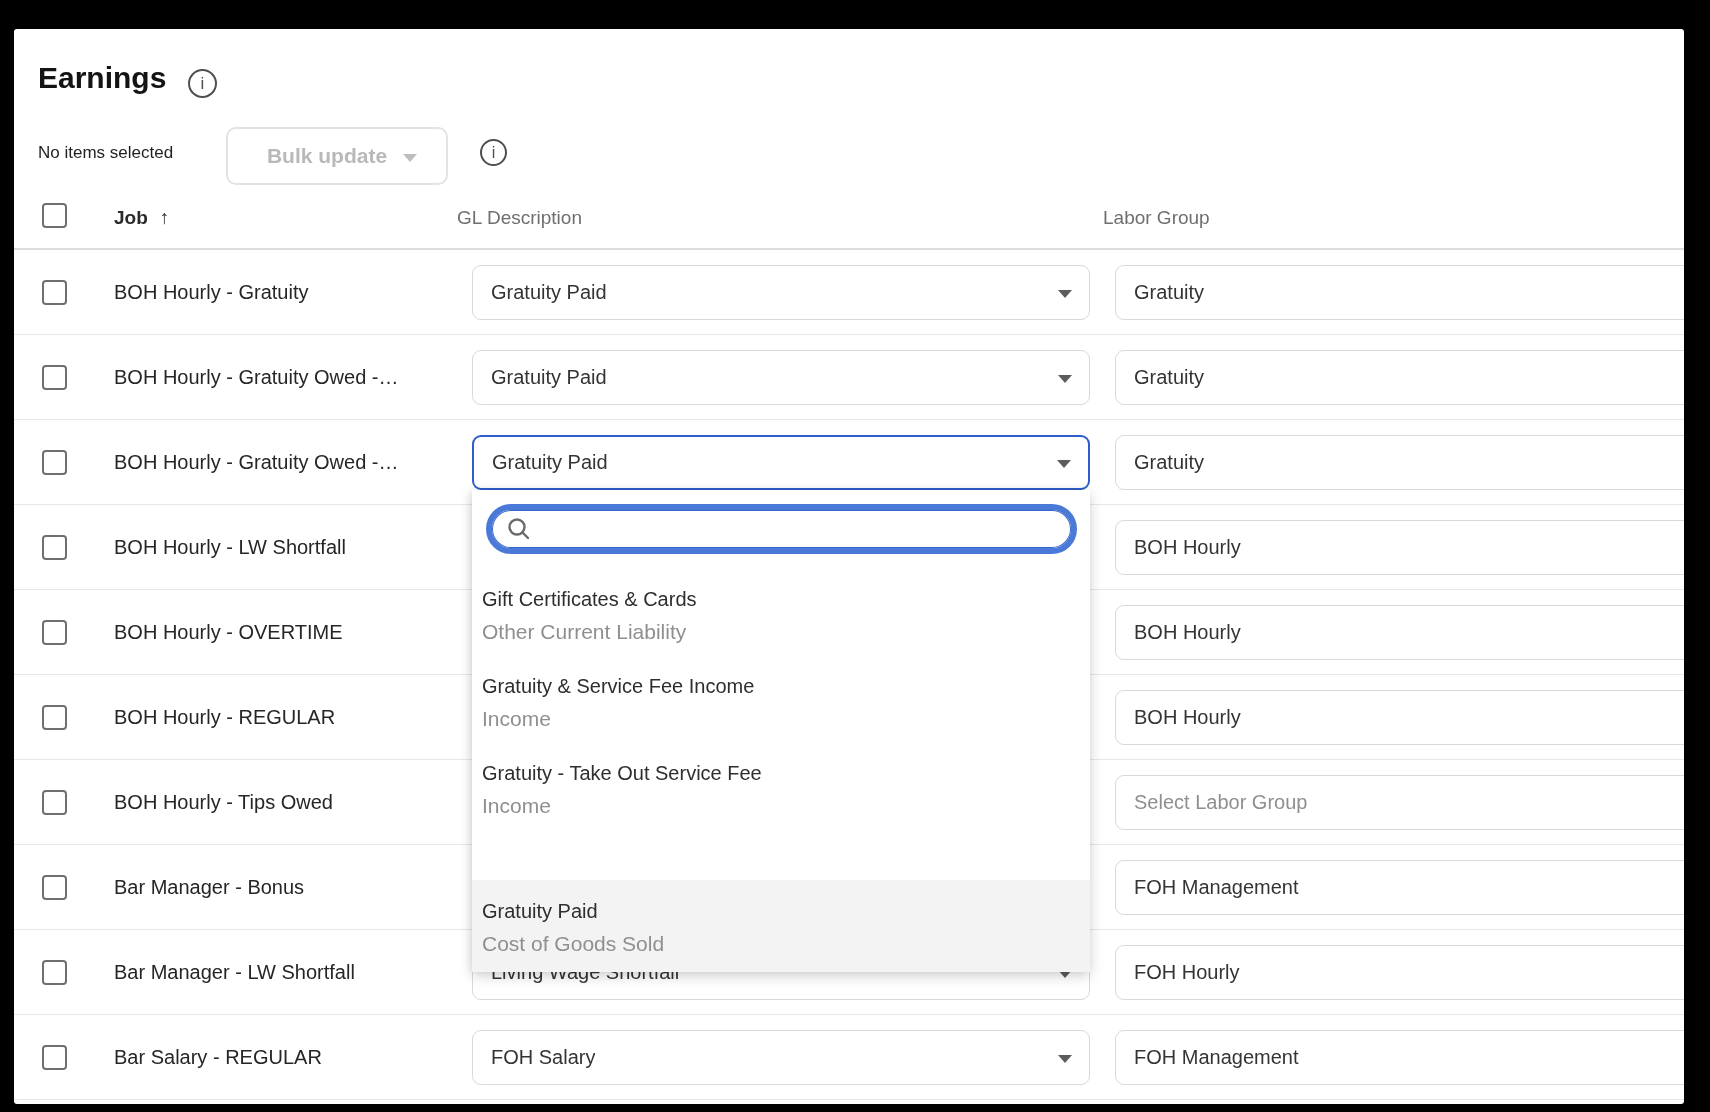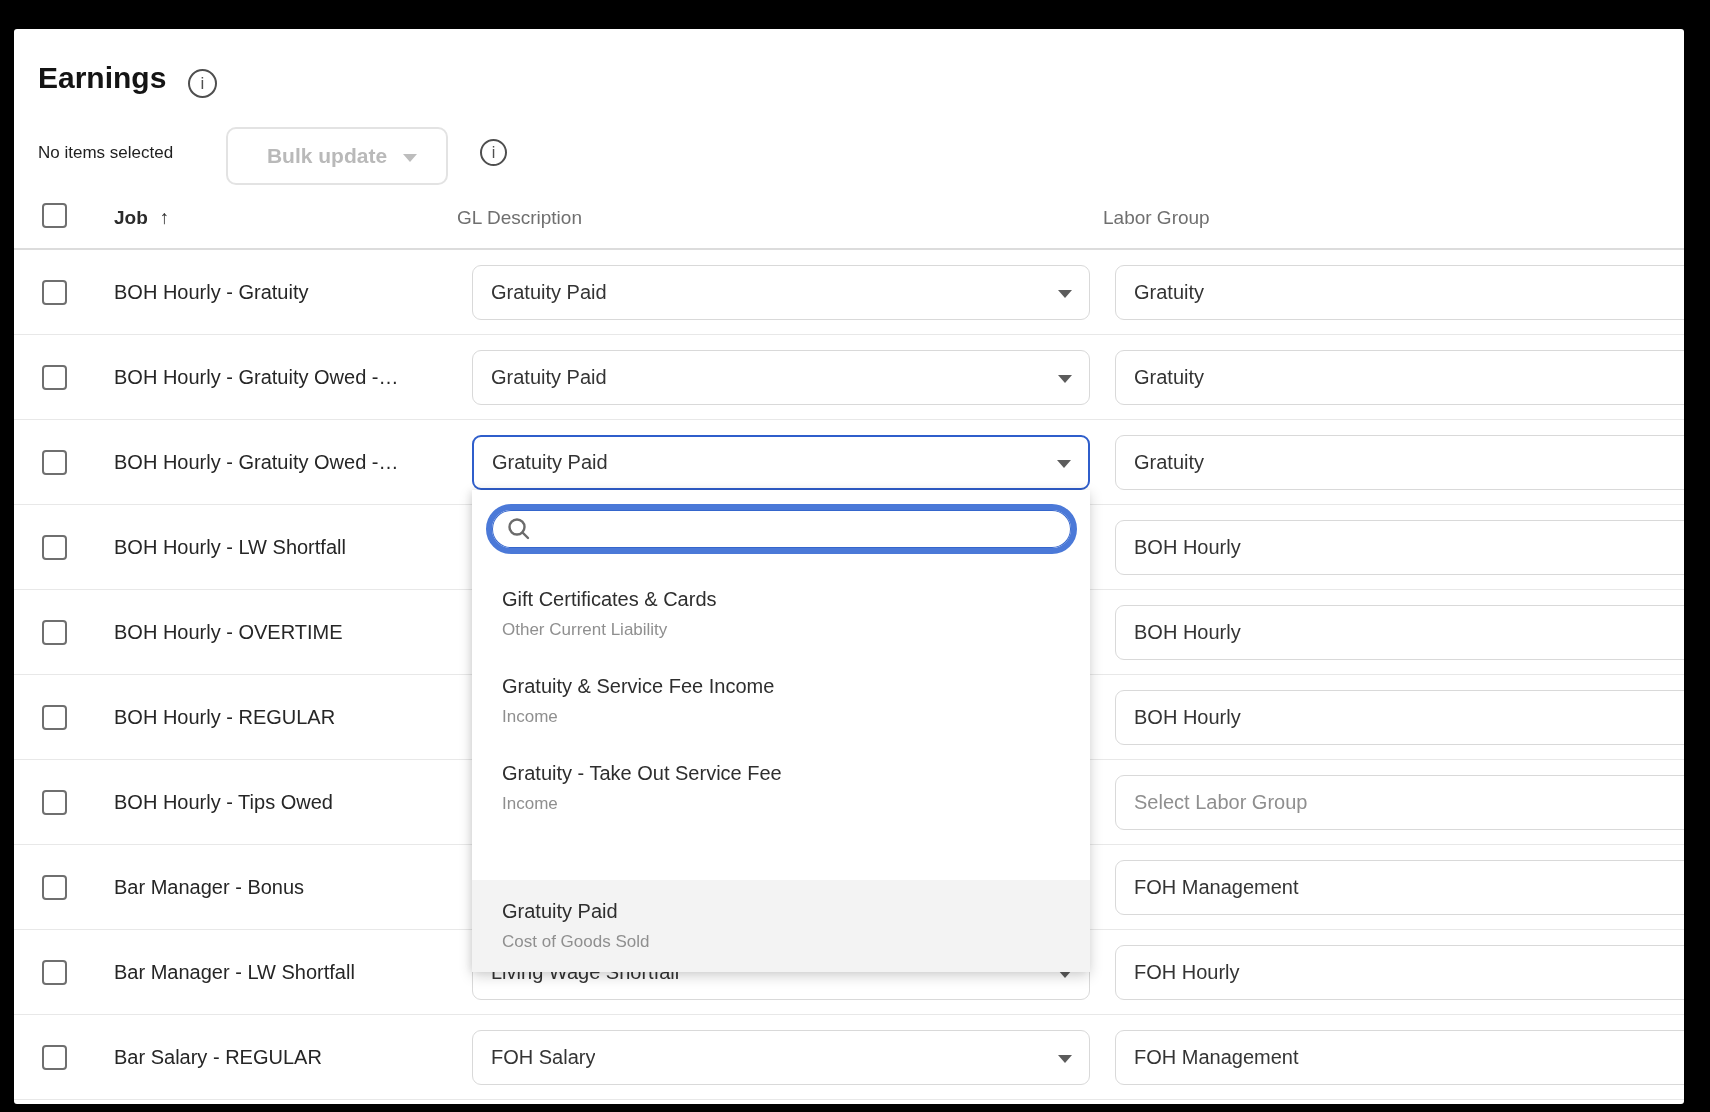--- a/index.html
+++ b/index.html
@@ -46,23 +46,23 @@
   .select.placeholder .sel-text{color:#8f8f8f;}
   .sel-text{white-space:nowrap;overflow:hidden;}
 
   
   .panel{position:absolute;left:458px;top:461px;width:618px;height:482px;background:#fff;z-index:10;
     box-shadow:0 4px 14px rgba(0,0,0,0.18), -2px 0 6px rgba(0,0,0,0.06);display:flex;flex-direction:column;border-radius:0 0 4px 4px;}
   .search-wrap{padding:14px 13px 14px 14px;}
   .search-pill{height:50px;border:6px solid var(--ring-blue,#4b79d8);box-shadow:inset 0 0 0 1px #3566cc;
     border-radius:26px;display:flex;align-items:center;padding:0 14px;background:#fff;}
   .search-pill input{border:none;outline:none;flex:1;font-size:20px;color:#333;margin-left:10px;background:transparent;}
-  .option{height:87px;padding:20px 30px 0;cursor:pointer;}
+  .option{height:87px;padding:20px 10px 0;cursor:pointer;}
   .option .opt-name{font-size:20px;color:#2e2e2e;margin-bottom:9px;white-space:nowrap;}
-  .option .opt-type{font-size:17px;color:#8f8f8f;white-space:nowrap;}
+  .option .opt-type{font-size:21px;color:#8f8f8f;white-space:nowrap;}
   .option.highlighted{margin-top:auto;height:92px;background:#f3f3f3;}
 </style>
 </head>
 <body>
 
 <div class="frame">
   <div class="content">
 
     <h1 class="page-title">Earnings</h1>
     <span class="info-circle info-title">i</span>

